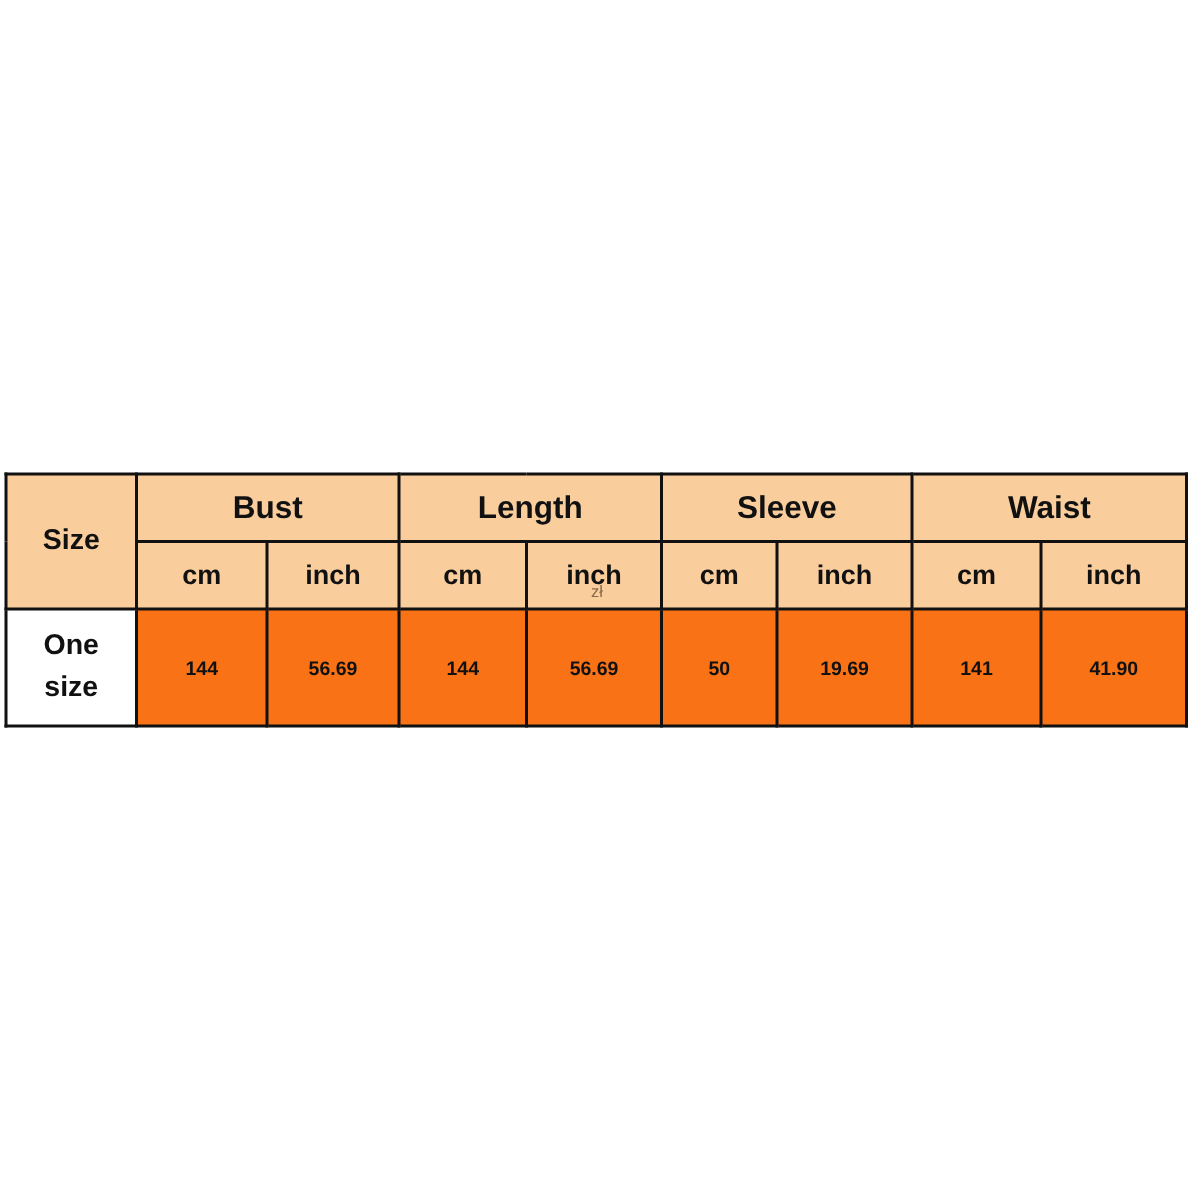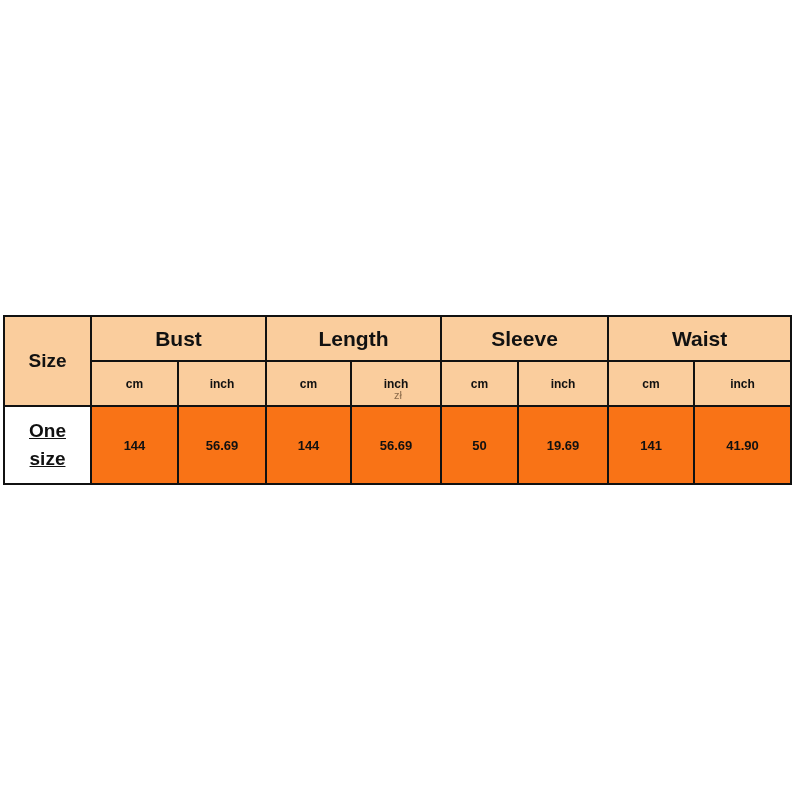--- a/index.html
+++ b/index.html
@@ -44,38 +44,37 @@
   
   td.hdr {
     background: #facd9d;
   }
   td.group-hdr {
     font-size: 21px;
     height: 43px;
     margin-left: 15px;
   }
   td.unit-hdr {
-    font-size: 12px;
+    font-size: 18px;
     height: 43px;
   }
   td.size-hdr {
     font-size: 19px;
   }
 
   
   td.data {
     background: #f97316;
     font-size: 13px;
     height: 76px;
   }
   td.size-label {
     background: #ffffff;
     font-size: 19px;
     line-height: 1.45;
-    text-decoration: underline;
   }
 
   
   col.c-size  { width: 87px; }
   col.c-bcm   { width: 87px; }
   col.c-binch { width: 88px; }
   col.c-wcm   { width: 85px; }
   col.c-winch { width: 90px; }
   col.c-scm   { width: 77px; }
   col.c-sinch { width: 90px; }

